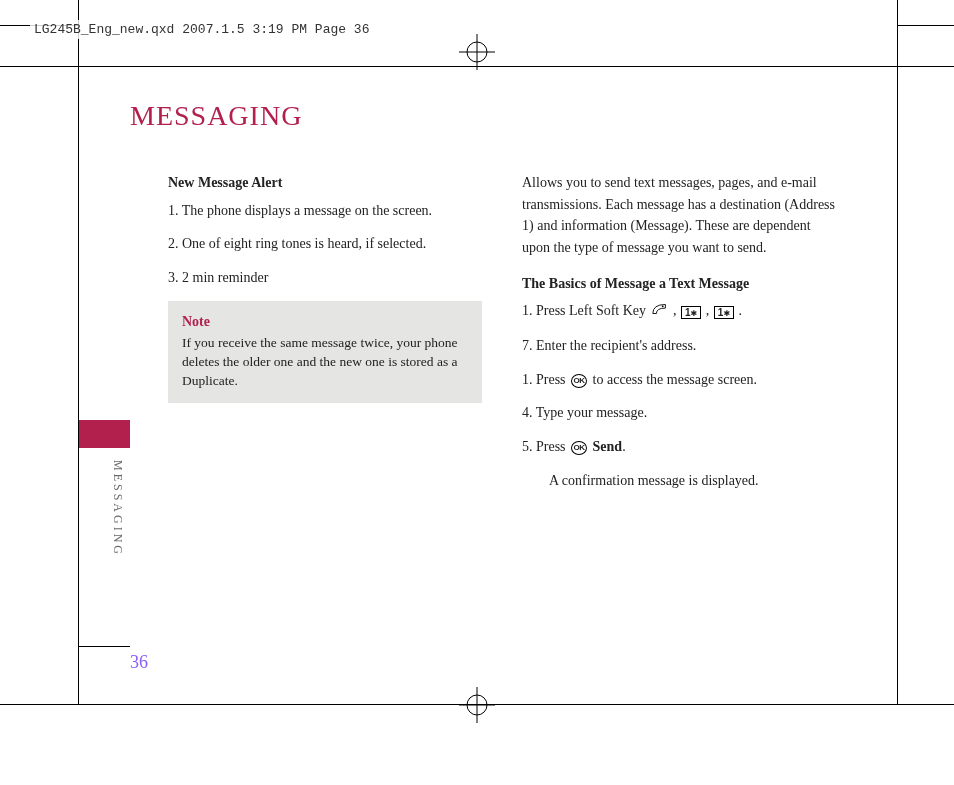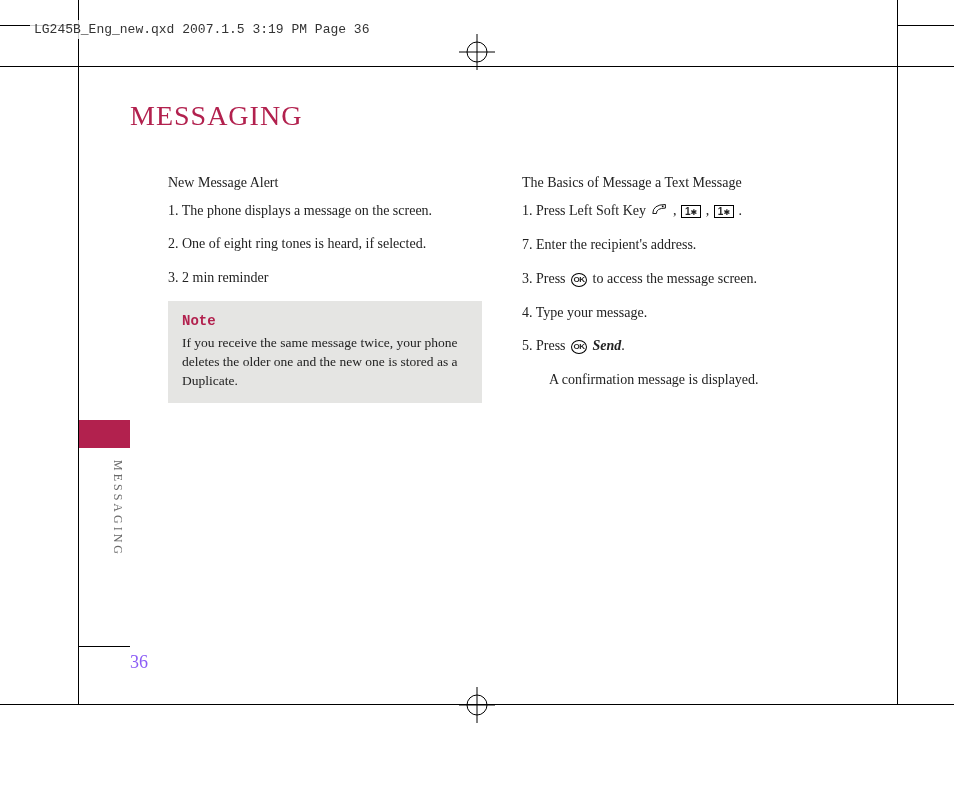--- a/index.html
+++ b/index.html
@@ -76,32 +76,32 @@
     }
     .columns {
       position: absolute;
       top: 106px;
       left: 90px;
       right: 62px;
       display: flex;
       gap: 40px;
     }
     .col { flex: 1; font-size: 14px; line-height: 1.55; color: #222; }
-    .subhead { font-weight: 400; font-size: 14px; margin-bottom: 6px; }
+    .subhead { font-weight: 700; font-size: 14px; margin-bottom: 6px; }
     .para { margin-bottom: 14px; }
     .list-item { margin-bottom: 12px; }
     .note-box {
       background: #e5e5e3;
       padding: 10px 14px 12px 14px;
       margin-top: 4px;
     }
-    .note-title { color: #b2214e; font-weight: 700; font-size: 14px; margin-bottom: 2px; font-family: Liberation Mono, monospace; }
+    .note-title { color: #b2214e; font-weight: 700; font-size: 14px; margin-bottom: 2px; }
     .note-body { font-size: 13.5px; line-height: 1.4; }
     .section-head { color: #b2214e; font-size: 19px; font-weight: 500; margin-bottom: 8px; }
-    .bold { font-weight: 700; font-style: italic; }
+    .bold { font-weight: 700; }
     .key-icon {
       display: inline-block;
       vertical-align: middle;
       margin: 0 1px;
     }
     .softkey-svg { width: 18px; height: 14px; }
     .numkey {
       display: inline-block;
       border: 1px solid #000;
       font-size: 10px;
@@ -187,41 +187,42 @@
       <div class="list-item">1. The phone displays a message on the screen.</div>
       <div class="list-item">2. One of eight ring tones is heard, if selected.</div>
       <div class="list-item">3. 2 min reminder</div>
       <div class="note-box">
         <div class="note-title">Note</div>
         <div class="note-body">If you receive the same message twice, your phone deletes the older one and the new one is stored as a Duplicate.</div>
       </div>
     </div>
 
     <div class="col">
+      <div class="para">Allows you to send text messages, pages, and e-mail transmissions. Each message has a destination (Address 1) and information (Message). These are dependent upon the type of message you want to send.</div>
       <div class="subhead">The Basics of Message a Text Message</div>
 
       <div class="list-item">
         <span>1. Press Left Soft Key </span>
         <span class="key-icon">
           <svg class="softkey-svg" viewBox="0 0 20 14">
             <path d="M2 12 Q2 2 16 2 L16 6 Q6 6 6 12 Z" fill="none" stroke="#000" stroke-width="1"></path>
             <circle cx="13" cy="4" r="1" fill="#000"></circle>
           </svg>
         </span>
         <span> , </span>
         <span class="numkey">1<span class="sym">✱</span></span>
         <span> , </span>
         <span class="numkey">1<span class="sym">✱</span></span>
         <span> .</span>
       </div>
 
       <div class="list-item">7. Enter the recipient's address.</div>
 
       <div class="list-item">
-        <span>3. Press </span>
+        <span>1. Press </span>
         <span class="okkey">OK</span>
         <span> to access the message screen.</span>
       </div>
 
       <div class="list-item">4. Type your message.</div>
 
       <div class="list-item">
         <span>5. Press </span>
         <span class="okkey">OK</span>
         <span class="bold">Send</span><span>.</span>

